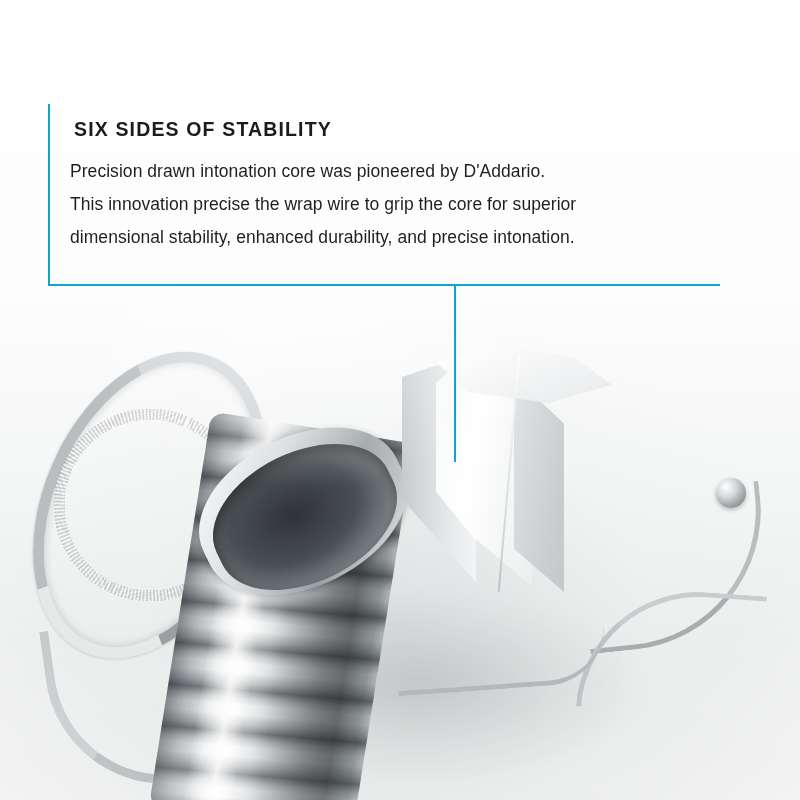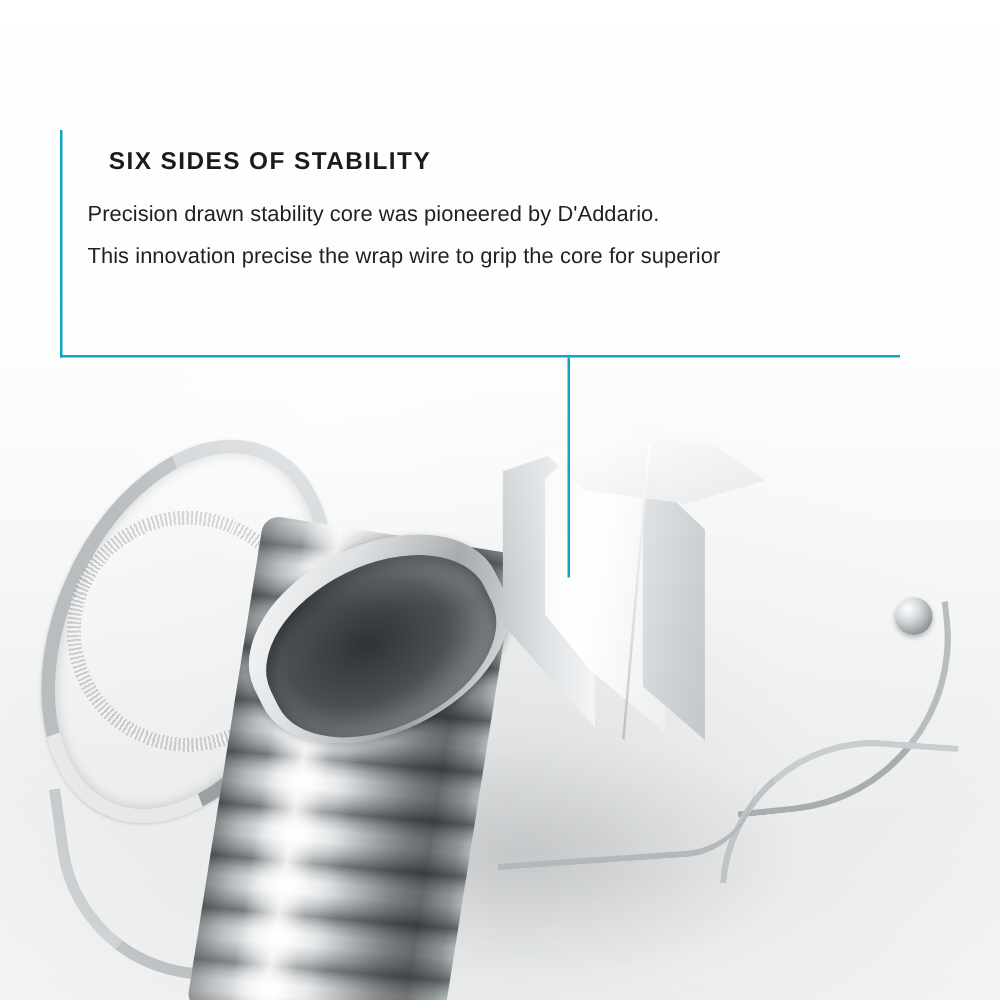--- a/index.html
+++ b/index.html
@@ -68,21 +68,21 @@
     position: absolute;
     left: 22px;
     top: 14px;
     right: 0;
   }
   .headline {
     font-size: 19.5px;
     font-weight: bold;
     letter-spacing: 1.15px;
     color: #1b1b1b;
-    margin: 0 0 14px 17px;
+    margin: 0 0 14px 4px;
     line-height: 1.2;
   }
   .body-line {
     font-size: 17.5px;
     color: #1f1f1f;
     line-height: 33px;
     letter-spacing: 0.05px;
     white-space: nowrap;
   }
 
@@ -380,18 +380,19 @@
   </div>
 
   <div class="bg-vign"></div>
 
   <div class="callout">
     <div class="rule-left"></div>
     <div class="rule-bottom"></div>
     <div class="leader"></div>
     <div class="callout-inner">
       <h1 class="headline">SIX SIDES OF STABILITY</h1>
-      <div class="body-line">Precision drawn stability core was pioneered by D'Addario.</div>
+      <div class="body-line">Precision drawn intonation core was pioneered by D'Addario.</div>
       <div class="body-line">This innovation precise the wrap wire to grip the core for superior</div>
+      <div class="body-line">dimensional stability, enhanced durability, and precise intonation.</div>
     </div>
   </div>
 
 </div>
 
 </body></html>

